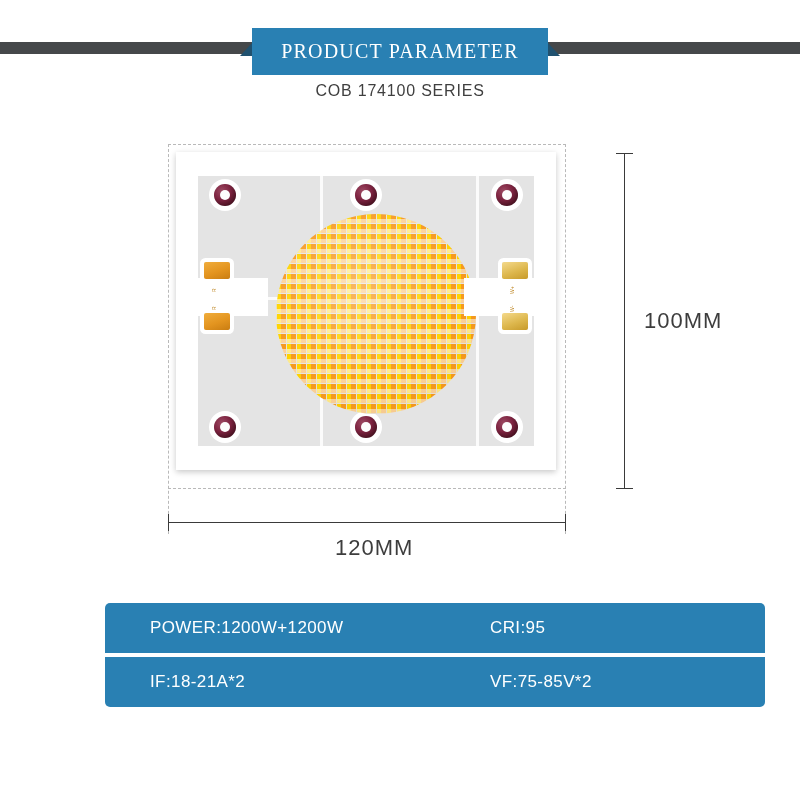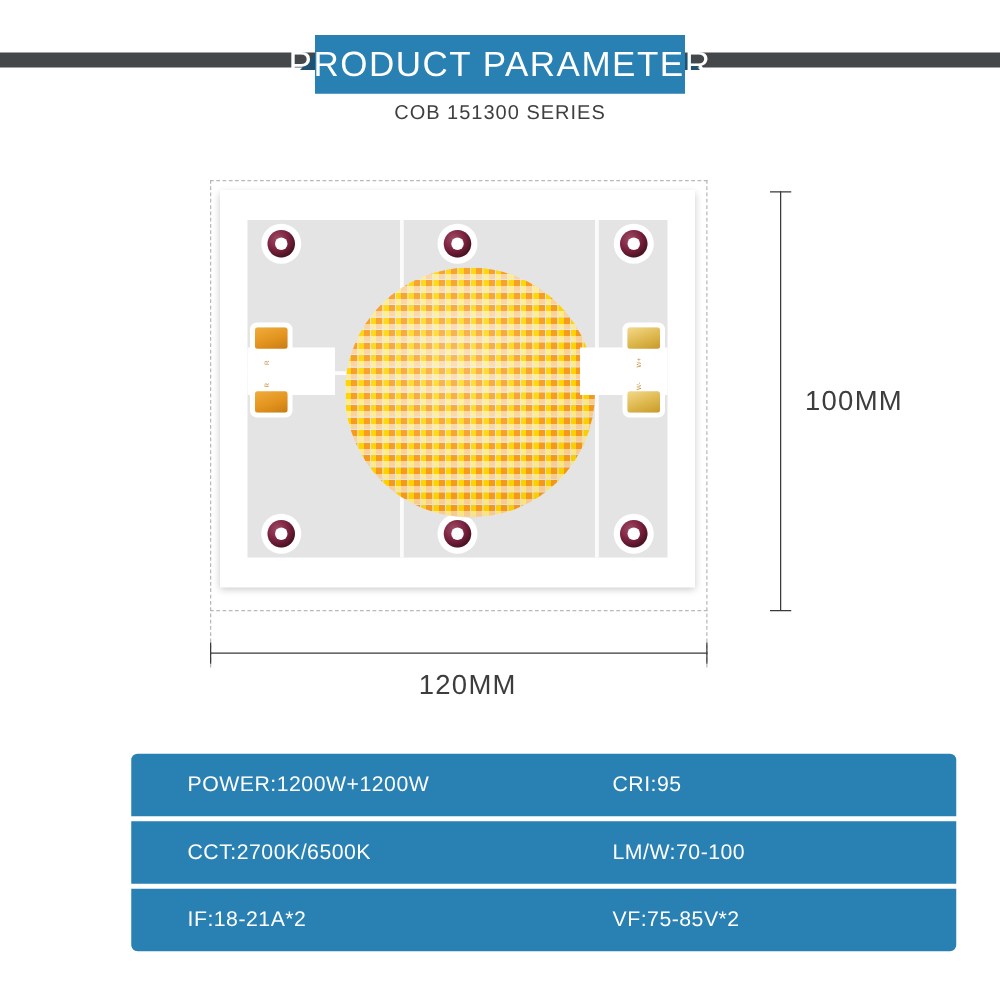--- a/index.html
+++ b/index.html
@@ -18,22 +18,23 @@
   }
   .ribbon-fold{position:absolute;top:30px;width:24px;height:26px;background:#20516f;}
   .ribbon-fold.left{left:240px;clip-path:polygon(100% 0,100% 100%,0 100%);}
   .ribbon-fold.right{left:536px;clip-path:polygon(0 0,100% 100%,0 100%);}
   .ribbon-plate{
     position:absolute;left:252px;top:28px;width:296px;height:47px;
     background:#2980b3;
     display:flex;align-items:center;justify-content:center;
   }
   .ribbon-title{
-    color:#ffffff;font-size:28px;letter-spacing:1.2px;font-weight:400;
+    color:#ffffff;font-size:20px;letter-spacing:1.2px;font-weight:400;
     white-space:nowrap;
+    font-family:Liberation Serif, serif;
   }
   .ribbon-sub{
     position:absolute;left:0;top:82px;width:800px;text-align:center;
     color:#3f3f3f;font-size:16px;letter-spacing:0.8px;
   }
 
   
   .drawing{position:absolute;left:0;top:130px;width:665px;height:440px;}
 
   .guide{position:absolute;pointer-events:none;}
@@ -117,21 +118,21 @@
 
 <div class="page">
 
   <div class="ribbon">
     <div class="ribbon-bar"></div>
     <div class="ribbon-fold left"></div>
     <div class="ribbon-fold right"></div>
     <div class="ribbon-plate">
       <span class="ribbon-title">PRODUCT PARAMETER</span>
     </div>
-    <div class="ribbon-sub">COB 151300 SERIES</div>
+    <div class="ribbon-sub">COB 174100 SERIES</div>
   </div>
 
   <div class="drawing">
 
     <div class="guide guide-v" style="left:168px;top:14px;height:390px;"></div>
     <div class="guide guide-v" style="left:565px;top:14px;height:390px;"></div>
     <div class="guide guide-h" style="left:168px;top:14px;width:398px;"></div>
     <div class="guide guide-h" style="left:168px;top:358px;width:398px;"></div>
 
     <div class="board">
@@ -175,22 +176,18 @@
     <div class="dim-tick" style="left:565px;top:384px;width:1px;height:17px;"></div>
     <div class="dim-label" style="left:335px;top:405px;">120MM</div>
   </div>
 
   <div class="params">
     <div class="prow">
       <span class="pcell left">POWER:1200W+1200W</span>
       <span class="pcell right">CRI:95</span>
     </div>
     <div class="prow">
-      <span class="pcell left">CCT:2700K/6500K</span>
-      <span class="pcell right">LM/W:70-100</span>
-    </div>
-    <div class="prow">
       <span class="pcell left">IF:18-21A*2</span>
       <span class="pcell right">VF:75-85V*2</span>
     </div>
   </div>
 
 </div>
 
 </body></html>

